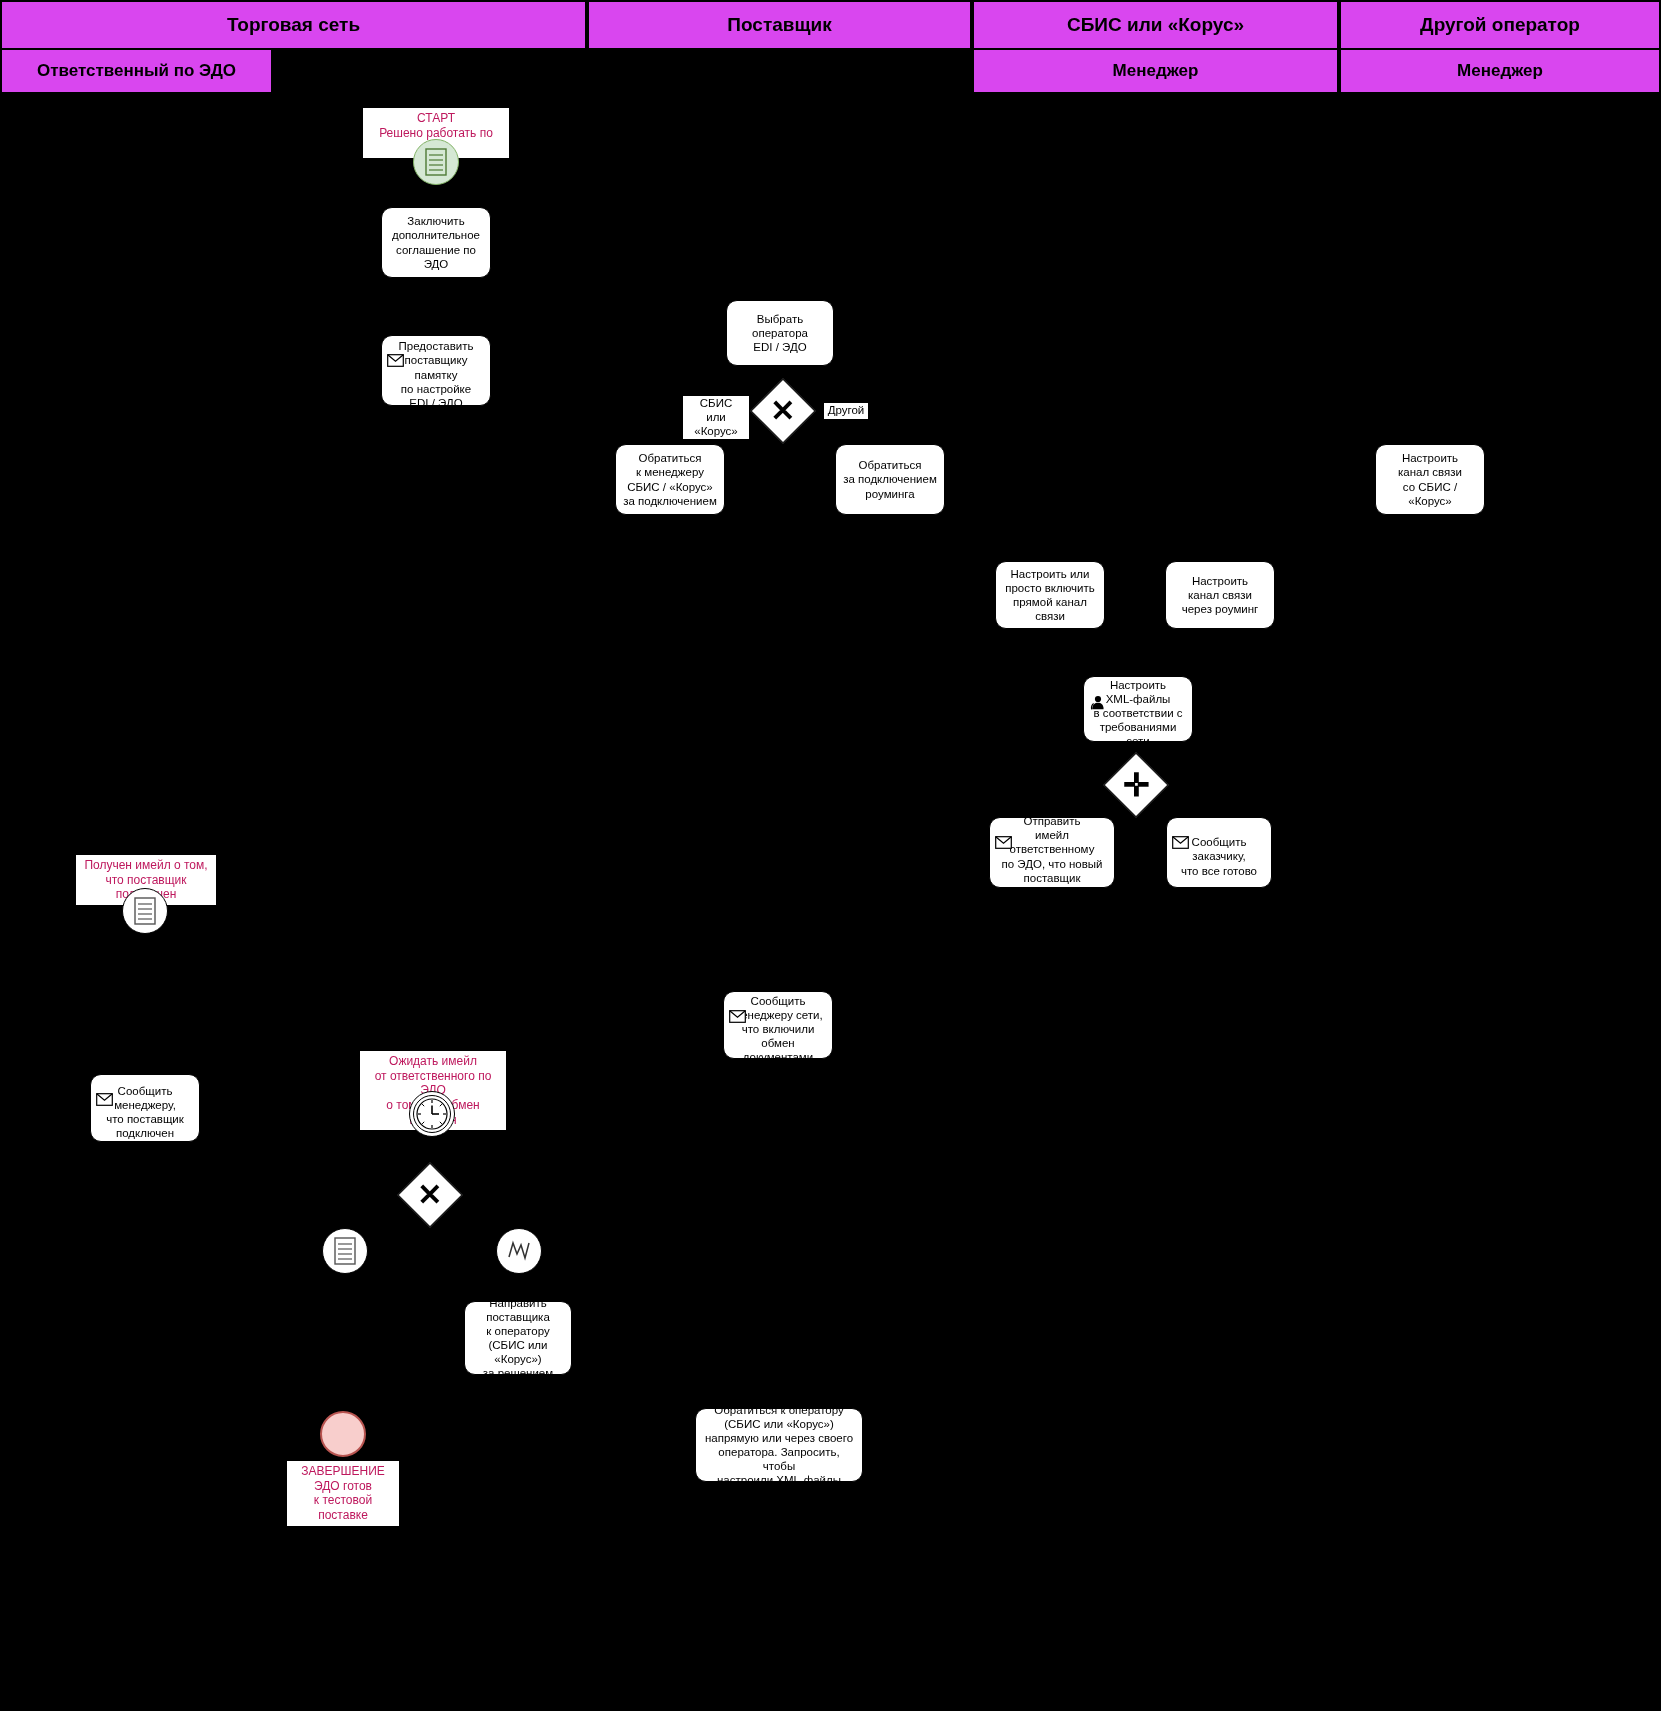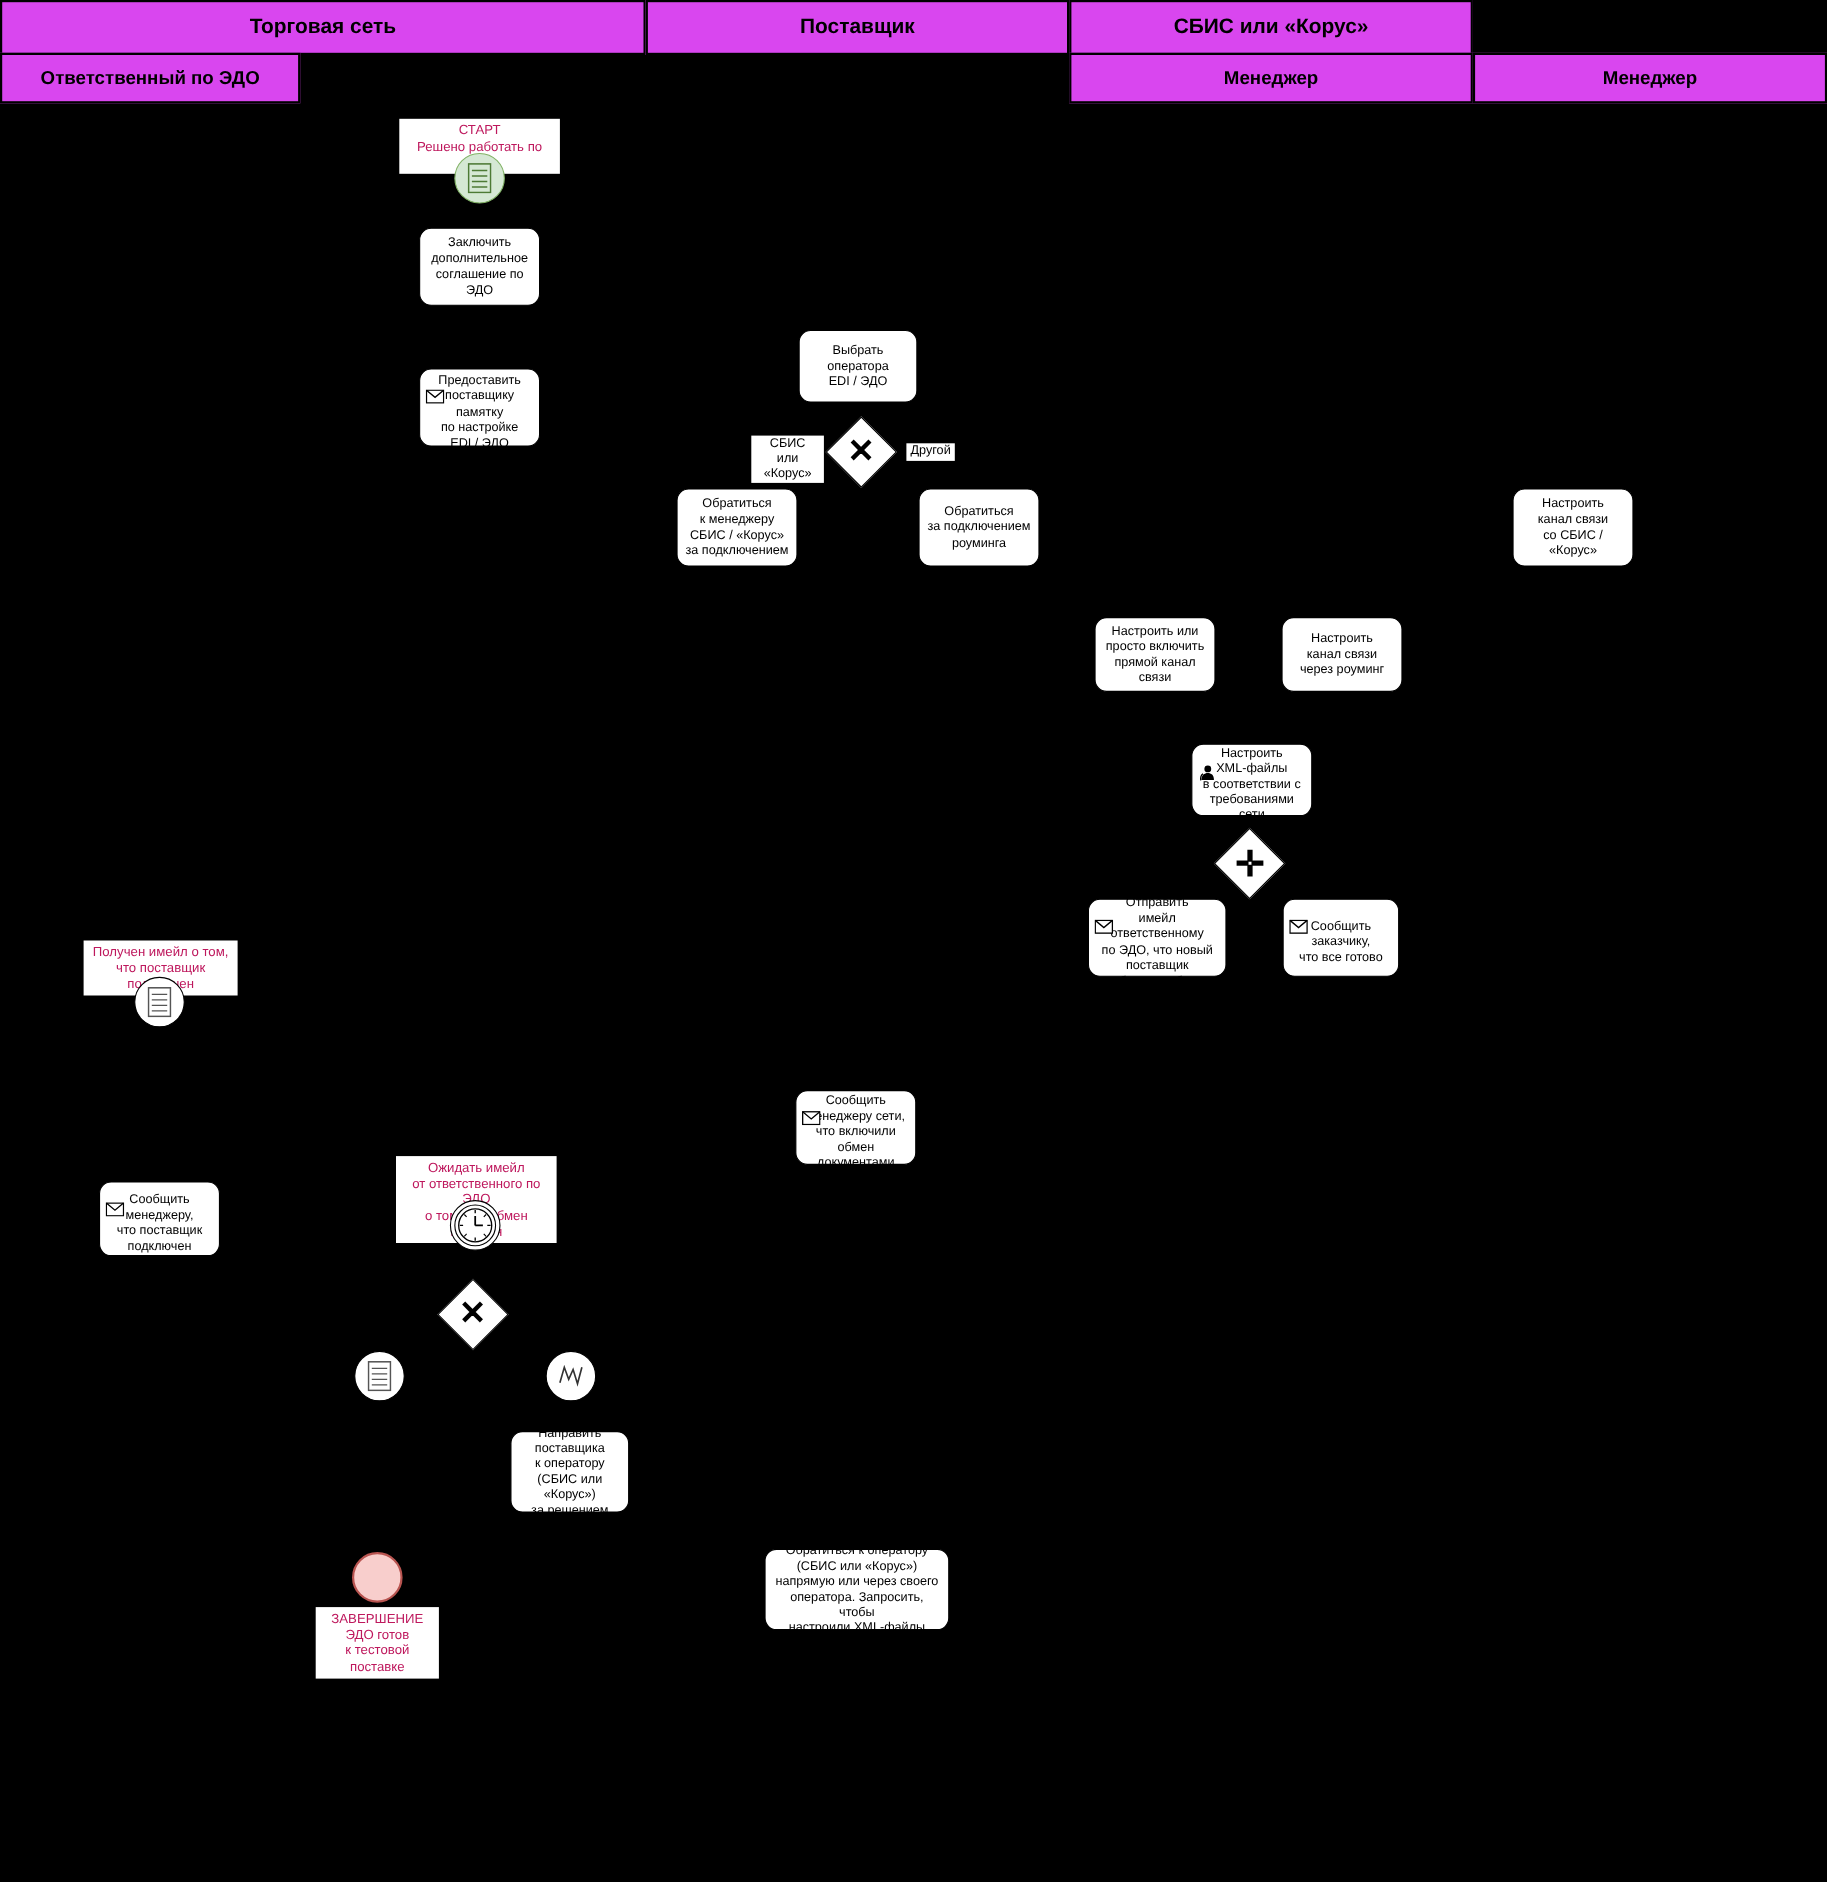--- a/index.html
+++ b/index.html
@@ -133,20 +133,23 @@
 
   <div class="pool-header">
     <div class="pool-cell" style="left:0px; top:0px; width:587px;">
       <span>Торговая сеть</span>
     </div>
     <div class="pool-cell" style="left:587px; top:0px; width:385px;">
       <span>Поставщик</span>
     </div>
     <div class="pool-cell" style="left:972px; top:0px; width:367px;">
       <span>СБИС или «Корус»</span>
+    </div>
+    <div class="pool-cell" style="left:1339px; top:0px; width:322px;">
+      <span>Другой оператор</span>
     </div>
 
     <div class="lane-cell" style="left:0px; top:48px; width:273px;">
       <span>Ответственный по ЭДО</span>
     </div>
     <div class="lane-cell" style="left:972px; top:48px; width:367px;">
       <span>Менеджер</span>
     </div>
     <div class="lane-cell" style="left:1339px; top:48px; width:322px;">
       <span>Менеджер</span>

